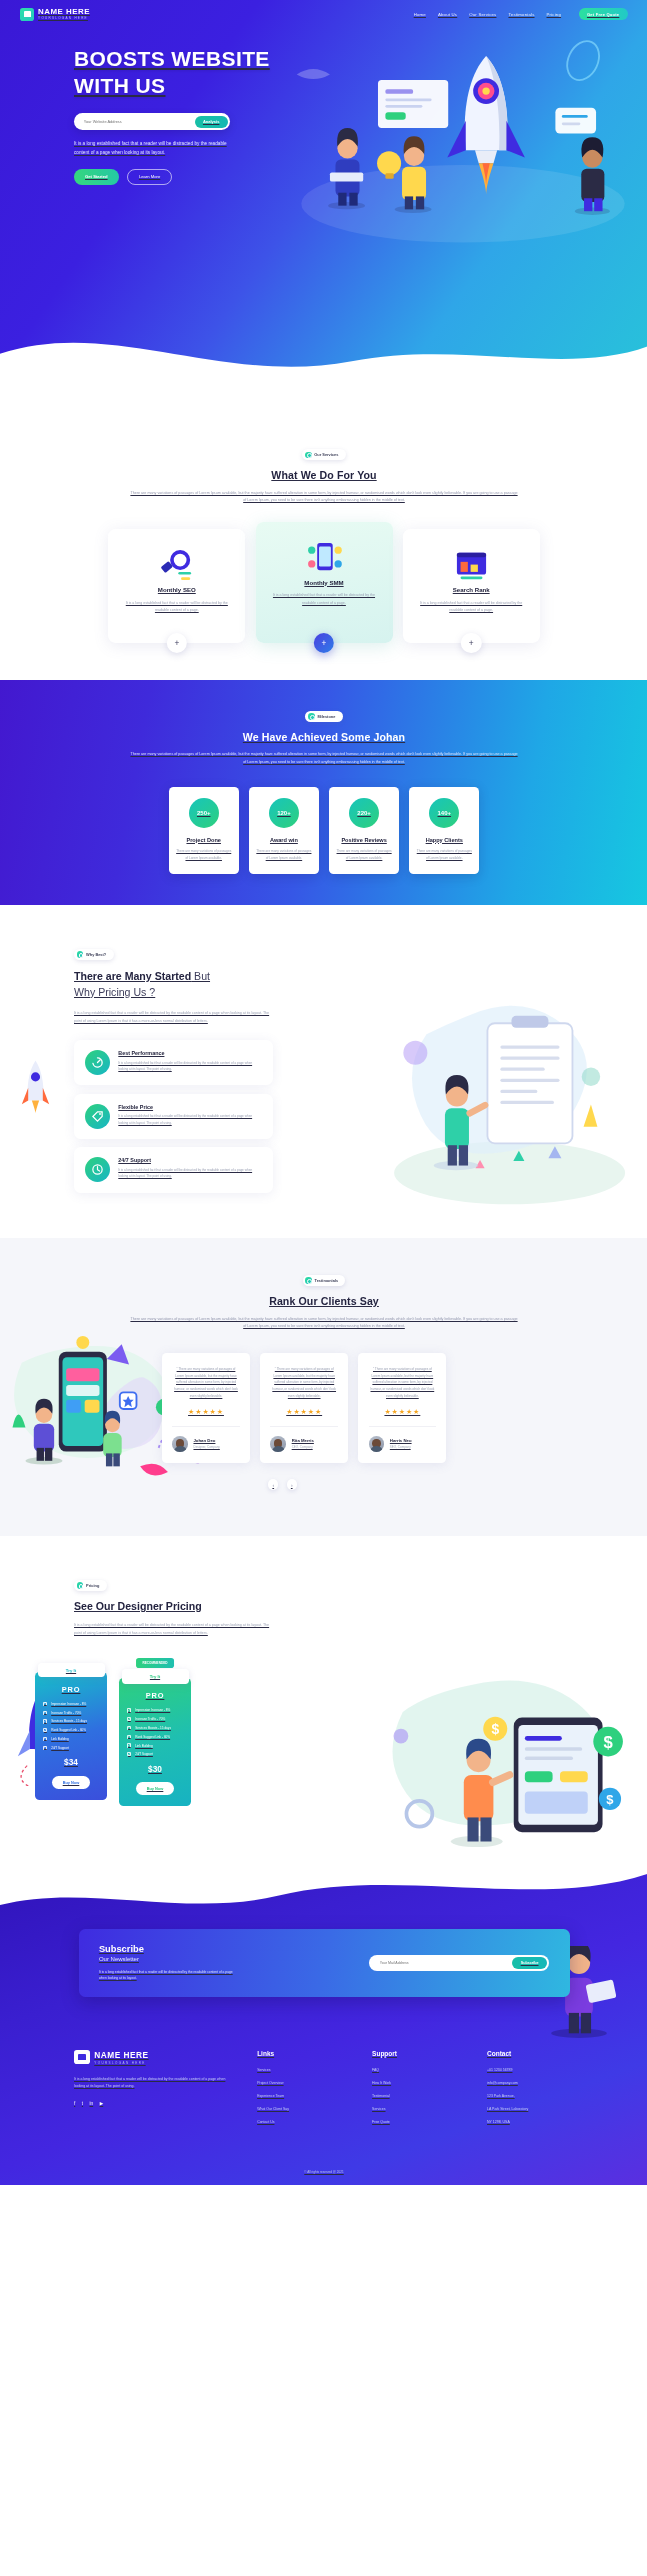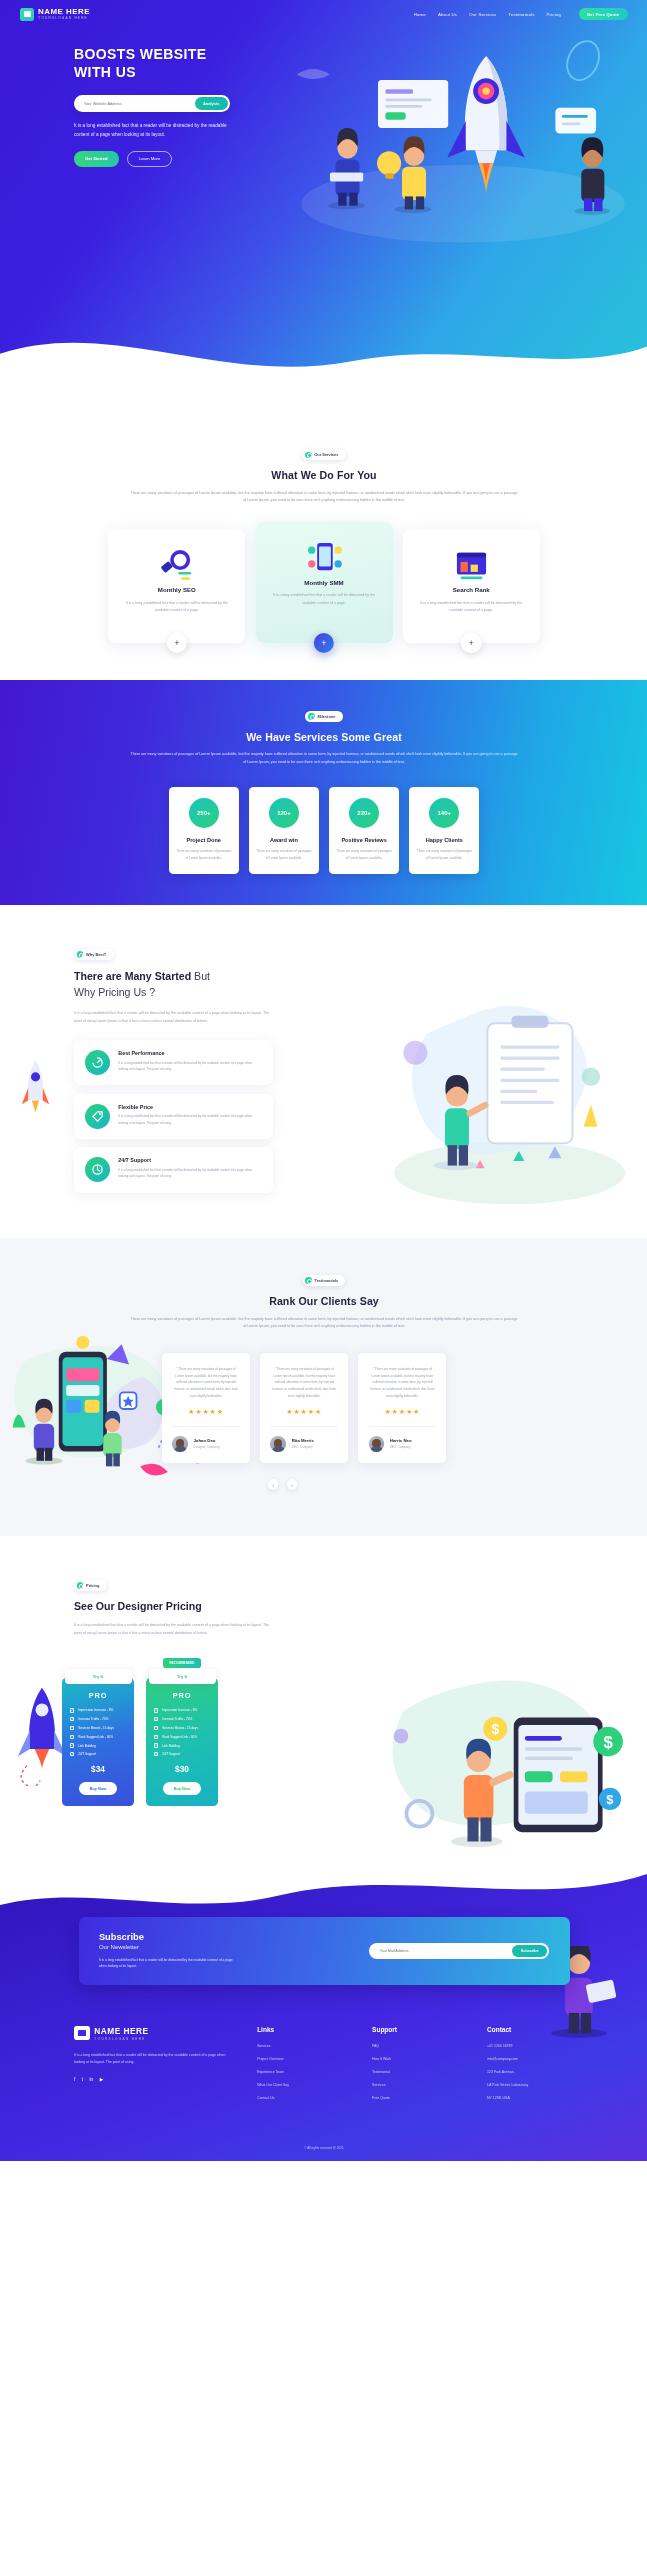--- a/index.html
+++ b/index.html
@@ -1,20 +1,20 @@
 <!DOCTYPE html>
 <html style="font-size:15px"><head>
 <meta charset="utf-8">
 <style>
   * { margin:0; padding:0; box-sizing:border-box; }
   body {
     width:648px; font-family:"Liberation Sans", sans-serif;
     background:#fff; overflow-x:hidden; color:#2b2b45;
   }
-  .wrap { width:648px; position:relative; }
+  .wrap { width:648px; position:relative;text-decoration:underline; }
 
   
   .hero {
     position:relative; height:398px; overflow:hidden;
     background:linear-gradient(125deg,#3a18d6 0%,#3b20e0 28%,#3d53e8 48%,#2fa6e8 72%,#27c4d9 100%);
   }
   .hero-wave {
     position:absolute; left:0; bottom:-1.9px; width:648px; height:111px;
   }
   .nav {
@@ -37,21 +37,21 @@
   .nav-links a {
     font-size:4.3px; color:#eef1ff; text-decoration:none; letter-spacing:0.2px;
   }
   .nav-cta {
     background:linear-gradient(90deg,#2ce0a0,#22c9c6); color:#fff;
     font-size:4.1px; padding:3.7px 8.3px; border-radius:8.3px; border:none;
     font-weight:bold; letter-spacing:0.2px; margin-left:5.6px;
   }
   .hero-inner { position:relative; z-index:5; padding:16.7px 0 0 74px; width:305px; }
   .hero-h1 {
-    font-size:14px; font-weight:bold; color:#fff; line-height:1.3;
+    font-size:21px; font-weight:bold; color:#fff; line-height:1.3;
     letter-spacing:0.4px; text-shadow:0 0.9px 2.8px rgba(0,0,0,.12);
   }
   .hero-form {
     margin-top:14px; width:156px; background:#fff; border-radius:15px;
     padding:2.3px; display:flex; align-items:center; box-shadow:0 2.8px 8.3px rgba(0,0,0,.13);
   }
   .hero-form input {
     flex:1; border:none; outline:none; font-size:3.9px; padding-left:7.4px;
     color:#9aa0b5; font-family:"Liberation Sans",sans-serif; background:transparent;
   }
@@ -202,21 +202,21 @@
     display:flex; align-items:center; justify-content:center; font-size:5.1px;
     box-shadow:0 1.4px 4.6px rgba(110,110,170,.18);
   }
   .testi-art { position:absolute; left:4.6px; top:97px; width:213px; height:148px; }
 
   
   .pricing { padding:39px 0 51px; background:#fff; position:relative; }
   .pr-head { padding-left:74px; }
   .pr-h { font-size:10.6px; font-weight:bold; color:#242440; margin-top:8.3px; }
   .pr-p { font-size:3.6px; color:#9aa0b3; line-height:2.2; width:199px; margin-top:10.2px; }
-  .plans { display:flex; gap:12px; margin-top:18.5px; padding-left:62px; align-items:flex-end; }
+  .plans { display:flex; gap:12px; margin-top:18.5px; padding-left:35px; align-items:center; }
   .plan { width:72px; position:relative; }
   .plan-tag {
     width:67px; background:#fff; border-radius:3.7px; text-align:center;
     font-size:4.3px; font-weight:bold; padding:4.6px 0; margin:0 auto;
     box-shadow:0 1.9px 7.4px rgba(110,110,170,.2); position:relative; z-index:3;
   }
   .plan.blue .plan-tag { color:#17b8c5; }
   .plan.green .plan-tag { color:#25c77e; }
   .plan-body {
     margin-top:-5.6px; border-radius:4.6px; padding:13px 8.3px 11px; color:#fff;
@@ -249,21 +249,21 @@
   .pricing-rocket { position:absolute; left:14px; top:148px; width:56px; height:102px; }
 
   
   .footwrap {
     position:relative;
     background:linear-gradient(160deg,#2f12b8 0%,#3a1fd0 30%,#4326e0 55%,#3f3ae6 78%,#5a2fe0 100%);
     padding-top:56px; overflow:hidden;
   }
   .foot-wave { position:absolute; top:-0.9px; left:0; width:648px; height:74px; }
   .sub-box {
-    position:relative; z-index:5; width:491px; margin:4px auto;
+    position:relative; z-index:5; width:491px; margin:16px auto;
     background:linear-gradient(100deg,#3f2be0,#3a6ae6,#2fb8e0); border-radius:6.5px;
     padding:15px 20.4px; display:flex; align-items:center; justify-content:space-between;
     box-shadow:0 5.6px 18.5px rgba(20,10,90,.3);
   }
   .sub-h { font-size:9.3px; font-weight:bold; color:#fff; }
   .sub-h2 { font-size:6px; color:#e2e8ff; margin-top:1.9px; }
   .sub-p { font-size:3.3px; color:#d8e0ff; line-height:1.95; margin-top:6.5px; width:139px; }
   .sub-form {
     background:#fff; border-radius:12px; padding:2.3px; display:flex;
     align-items:center; width:180px;
@@ -461,21 +461,21 @@
         <div class="card-plus">+</div>
       </div>
     </div>
   </section>
 
   <section class="achieve">
     <span class="pill">
       <span class="pill-dot"></span>
       <span>Milestone</span>
     </span>
-    <h2 class="sec-title">We Have Services Some Great</h2>
+    <h2 class="sec-title">We Have Achieved Some Johan</h2>
     <p class="sec-sub">There are many variations of passages of Lorem Ipsum available, but the majority have suffered alteration in some form, by injected humour, or randomised words which don't look even slightly believable. If you are going to use a passage of Lorem Ipsum, you need to be sure there isn't anything embarrassing hidden in the middle of text.</p>
     <div class="stats">
       <div class="stat">
         <div class="stat-circle">250+</div>
         <div class="stat-h">Project Done</div>
         <div class="stat-p">There are many variations of passages of Lorem Ipsum available.</div>
       </div>
       <div class="stat">
         <div class="stat-circle">120+</div>
         <div class="stat-h">Award win</div>

